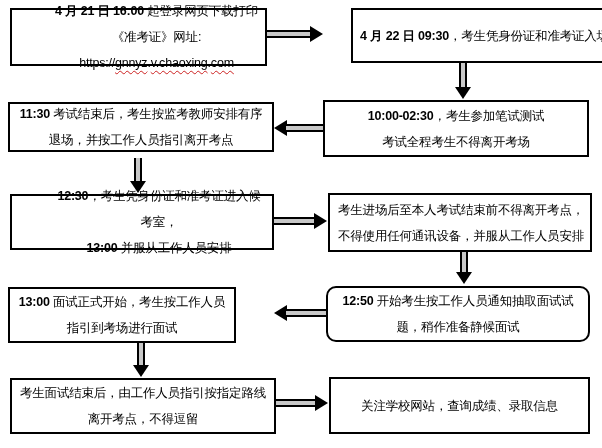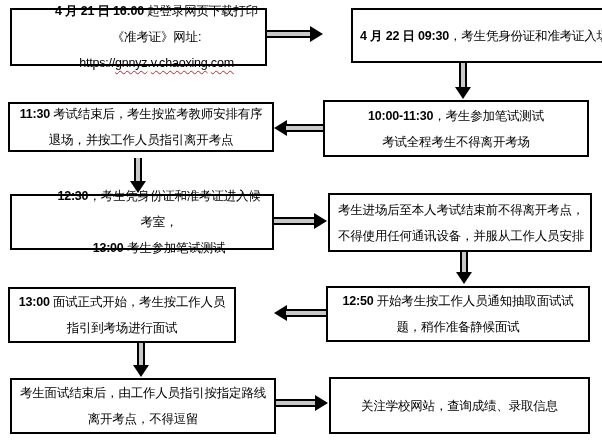--- a/index.html
+++ b/index.html
@@ -34,21 +34,21 @@
     text-decoration-thickness: 1px;
     text-underline-offset: 3px;
   }
   
   .c1  { left: 10px;  top: 8px;   width: 257px; height: 58px; padding-left: 42px; }
   .c2  { left: 323px; top: 8px;   width: 267px; height: 55px; margin-left: 28px; }
   .c3  { left: 323px; top: 100px; width: 266px; height: 57px; }
   .c4  { left: 8px;   top: 102px; width: 266px; height: 50px; }
   .c5  { left: 10px;  top: 194px; width: 264px; height: 56px; padding-left: 40px; }
   .c6  { left: 328px; top: 193px; width: 264px; height: 59px; text-align: right; }
-  .c7  { left: 326px; top: 286px; width: 264px; height: 56px; }
+  .c7  { left: 326px; top: 286px; width: 264px; height: 56px; border-radius: 10px; }
   .c8  { left: 8px;   top: 287px; width: 228px; height: 56px; }
   .c9  { left: 10px;  top: 378px; width: 266px; height: 56px; }
   .c10 { left: 329px; top: 377px; width: 261px; height: 57px; }
   
   .shaft-h {
     position: absolute;
     height: 4px;
     background: #c8c8c8;
     border-top: 2px solid #000;
     border-bottom: 2px solid #000;
@@ -90,33 +90,33 @@
   <div class="box c1">
     <div><span class="t">4 月 21 日 16:00</span><span> 起登录网页下载打印《准考证》网址: </span><span><span>https://</span><span class="wavy">gnnyz</span><span>.</span><span class="wavy">v.chaoxing</span><span>.</span><span class="wavy">com</span></span></div>
   </div>
 
   <div class="box c2">
     <div><span class="t">4 月 22 日 09:30</span><span>，考生凭身份证和准考证入场</span></div>
   </div>
 
   <div class="box c3">
     <div>
-      <div><span class="t">10:00-11:30</span><span>，考生参加笔试测试</span></div>
+      <div><span class="t">10:00-02:30</span><span>，考生参加笔试测试</span></div>
       <div>考试全程考生不得离开考场</div>
     </div>
   </div>
 
   <div class="box c4">
     <div><span class="t">11:30</span><span> 考试结束后，考生按监考教师安排有序退场，并按工作人员指引离开考点</span></div>
   </div>
 
   <div class="box c5">
     <div>
       <div><span class="t">12:30</span><span>，考生凭身份证和准考证进入候考室，</span></div>
-      <div><span class="t">13:00</span><span> 考生参加笔试测试</span></div>
+      <div><span class="t">13:00</span><span> 并服从工作人员安排</span></div>
     </div>
   </div>
 
   <div class="box c6">
     <div>考生进场后至本人考试结束前不得离开考点，不得使用任何通讯设备，并服从工作人员安排</div>
   </div>
 
   <div class="box c7">
     <div><span class="t">12:50</span><span> 开始考生按工作人员通知抽取面试试题，稍作准备静候面试</span></div>
   </div>

